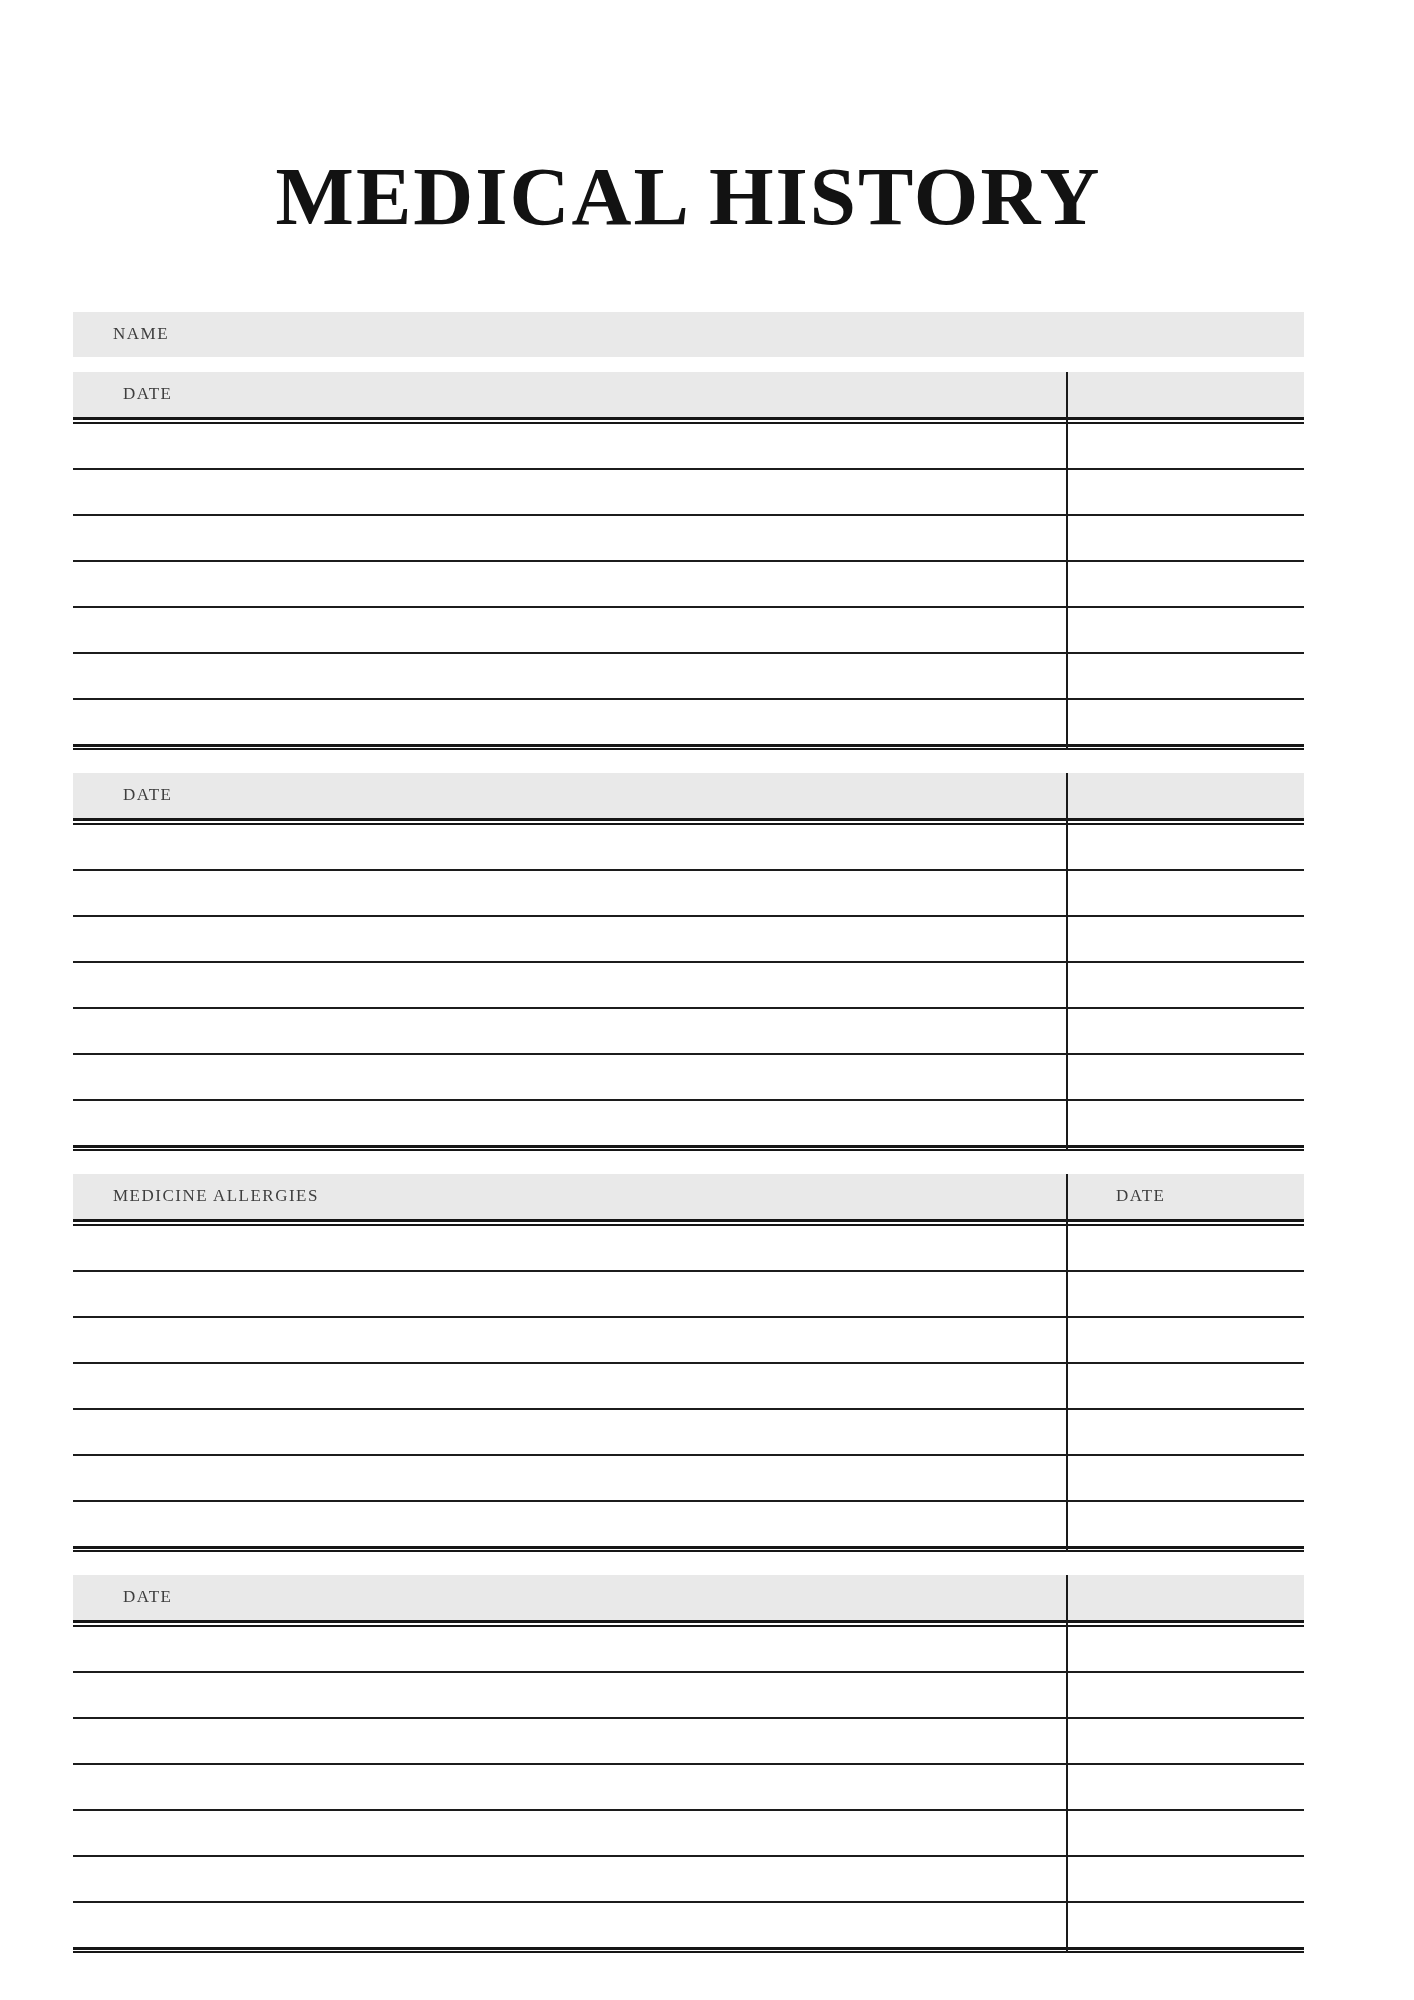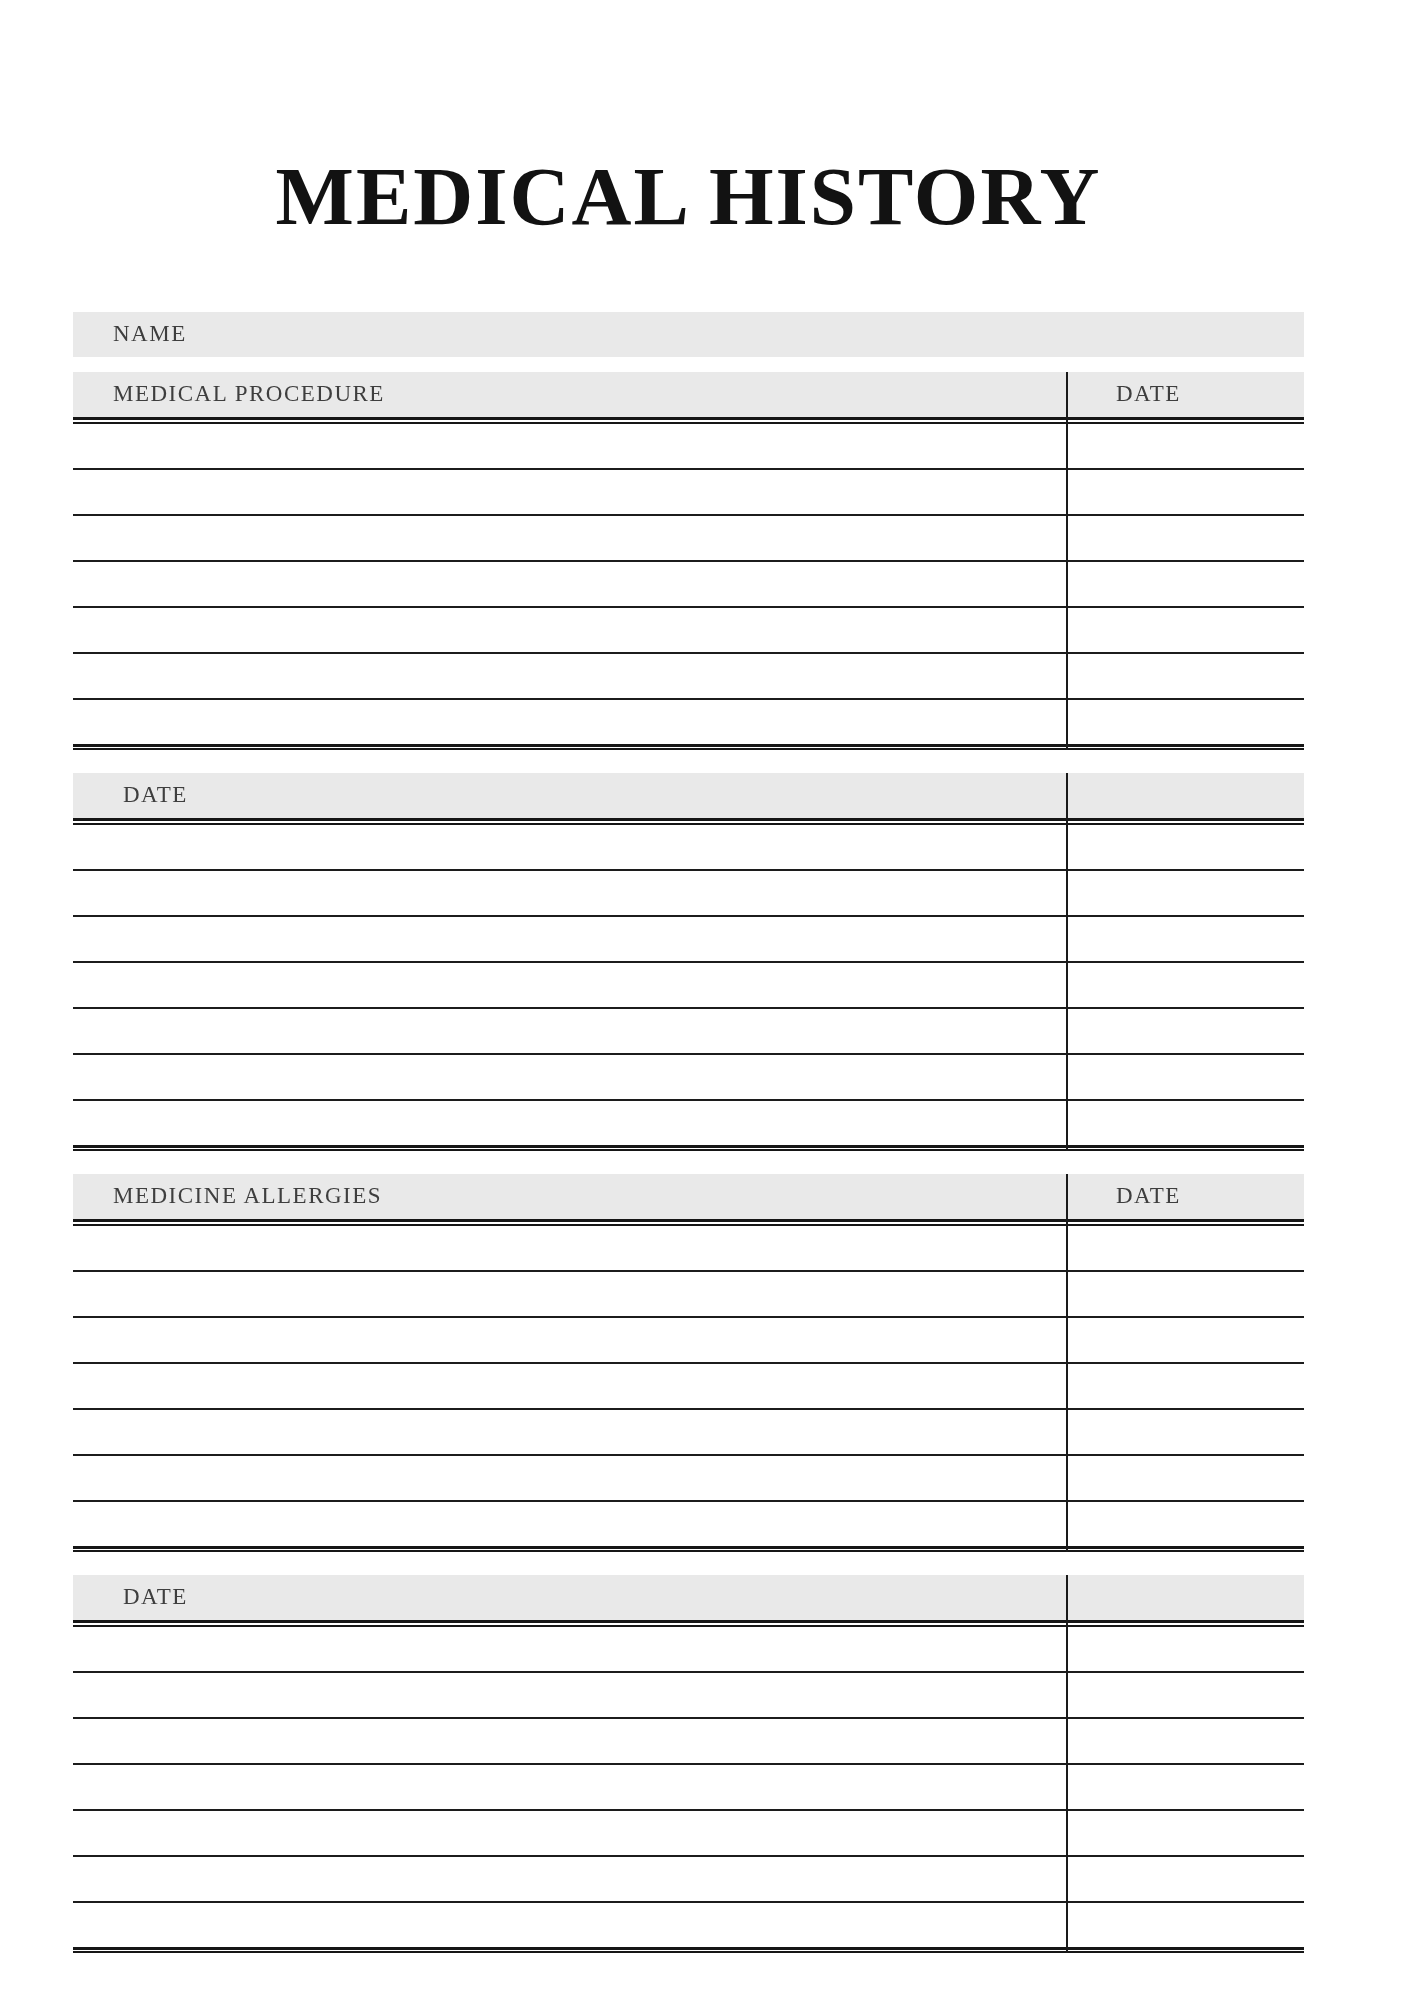--- a/index.html
+++ b/index.html
@@ -26,21 +26,21 @@
   .bar {
     box-sizing:border-box;
     height:45px;
     background:#e9e9e9;
     display:flex;
     align-items:center;
   }
   .name-bar { margin-top:70px; margin-bottom:15px; padding-left:40px; }
 
   .label {
-    font-size:23px;
+    font-size:17px;
     color:#3e3e3e;
     letter-spacing:1.5px;
   }
 
   .section { position:relative; margin-bottom:23px; }
   .sec-header { box-sizing:border-box; height:45px; background:#e9e9e9; display:flex; }
   .sec-label-cell { flex:1 1 auto; display:flex; align-items:center; padding-left:40px; }
   .sec-date-cell  { width:238px; flex:0 0 238px; display:flex; align-items:center; padding-left:50px; box-sizing:border-box; }
 
   
@@ -68,23 +68,20 @@
   <div class="content">
 
     <h1 class="title">MEDICAL HISTORY</h1>
 
     <div class="bar name-bar">
       <span class="label">NAME</span>
     </div>
 
     <section class="section">
       <div class="sec-header">
-        <div class="sec-label-cell">
-          <span class="label">MEDICAL PROCEDURE</span>
-        </div>
         <div class="sec-date-cell">
           <span class="label">DATE</span>
         </div>
       </div>
       <div class="dline-top"></div>
       <div class="rows">
           <div class="row">
             <div class="cell main"></div>
             <div class="cell date"></div>
           </div>

